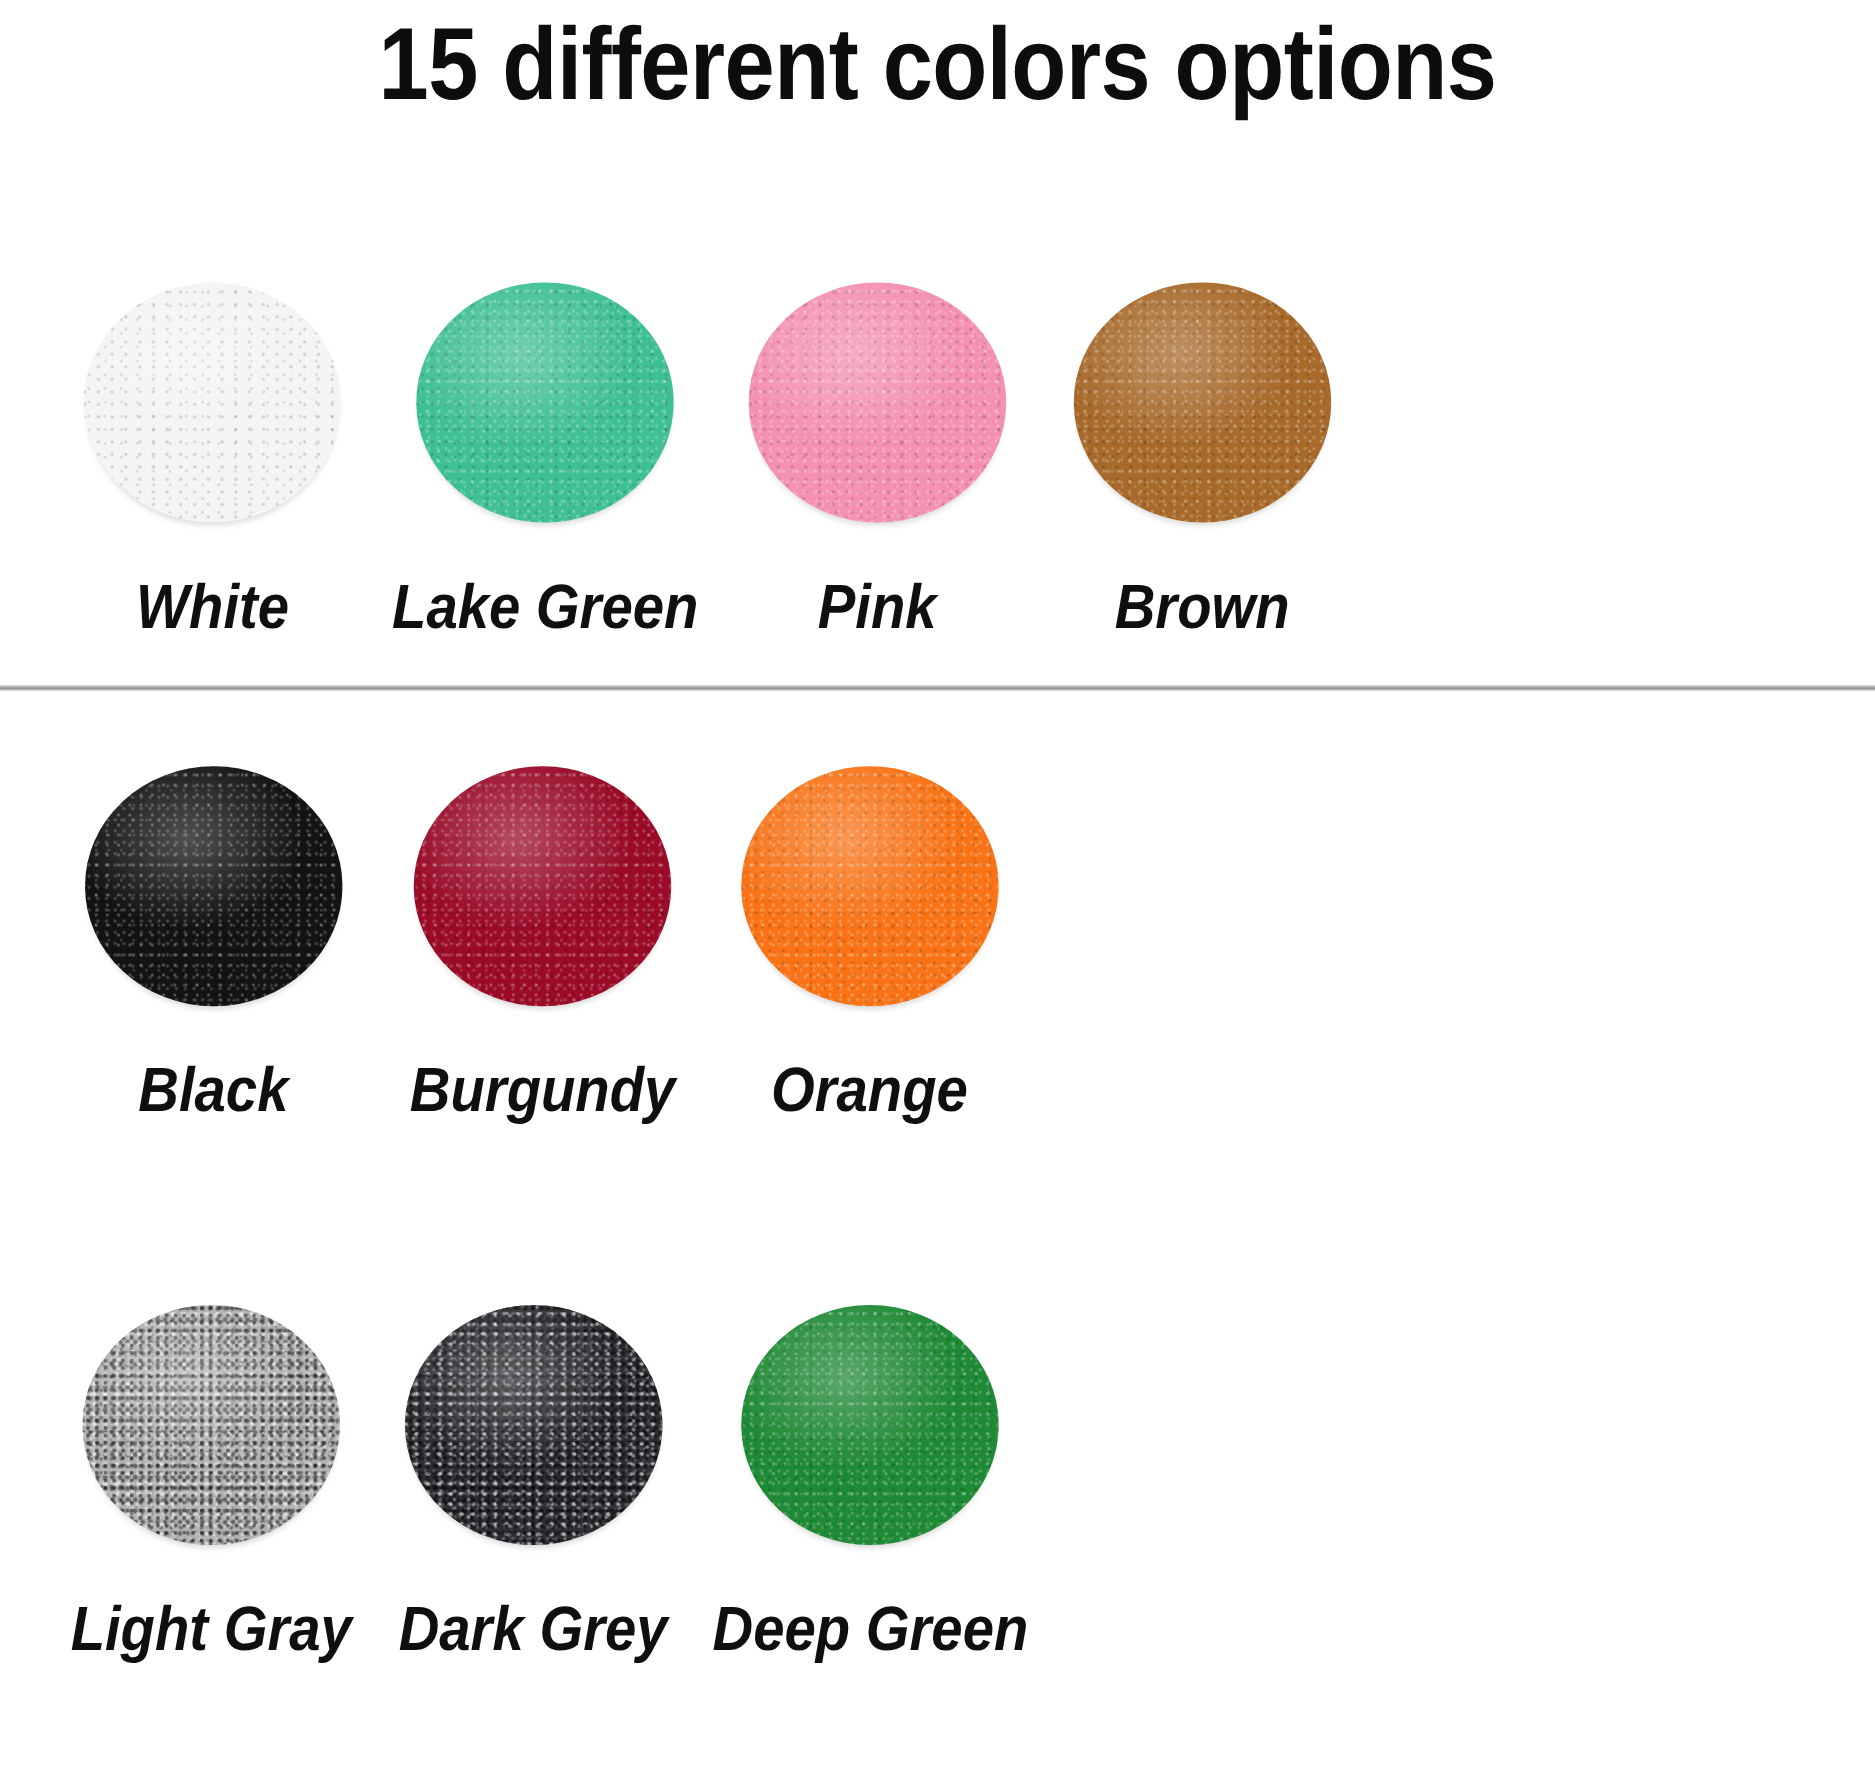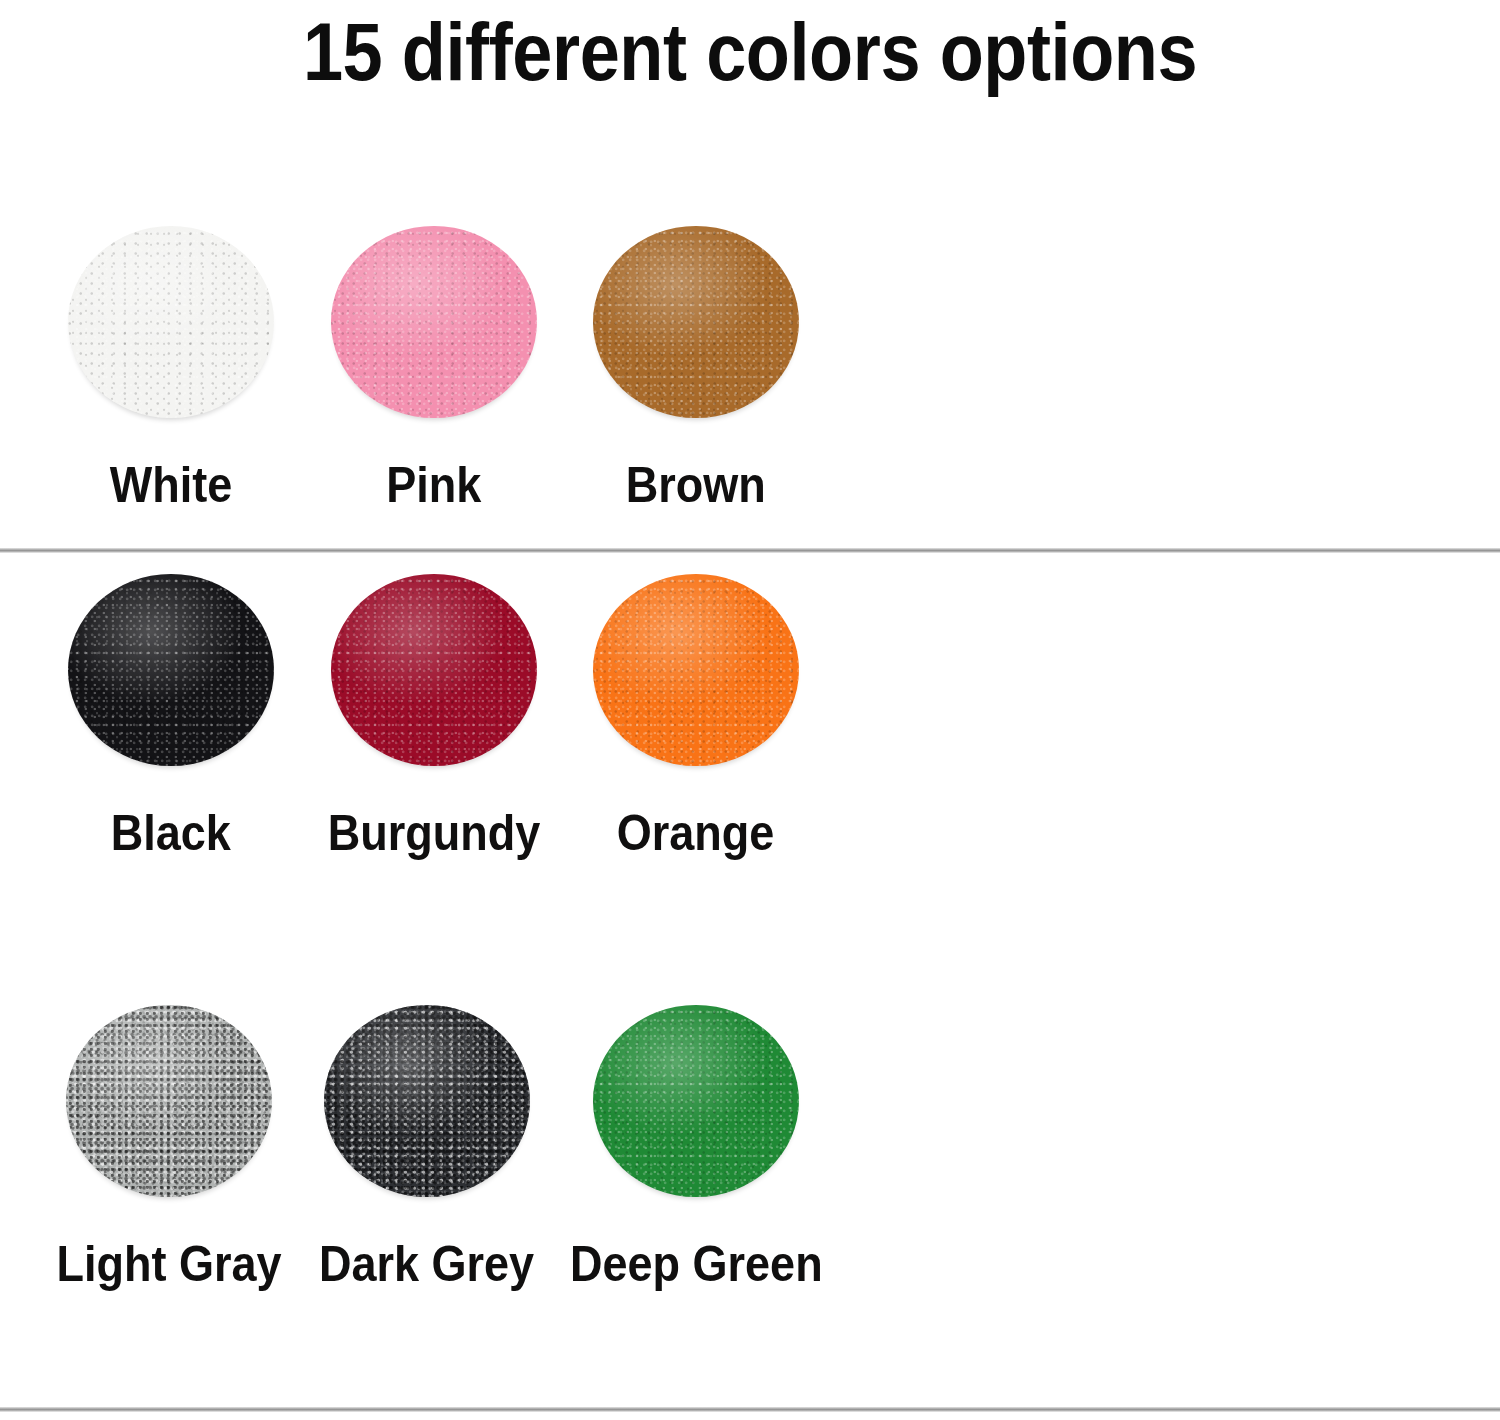--- a/index.html
+++ b/index.html
@@ -41,28 +41,29 @@
     left: 0;
     top: 118px;
     width: 1500px;
   }
 
   .color-row {
     position: relative;
     width: 1500px;
   }
   .color-row.row-1 { height: 432px; }
-  .color-row.row-2 { height: 427px; }
+  .color-row.row-2 { height: 427px; margin-top: 39px; }
   .color-row.row-3 { height: 430px; }
 
   .row-grid {
     display: grid;
     grid-template-columns: repeat(5, 1fr);
     width: 1392px;
     padding: 0 40px;
+    font-style: italic;
   }
 
   .swatch-cell {
     display: flex;
     flex-direction: column;
     align-items: center;
     justify-content: flex-start;
   }
 
   .color-row.row-1 .row-grid { padding-top: 108px; }
@@ -165,20 +166,27 @@
   <section class="color-row row-1">
     <div class="row-grid">
       <div class="swatch-cell">
         <div class="swatch-wrap">
           <div class="swatch-edge" style="background-color: rgb(217, 217, 213); filter: none;"></div>
           <div class="swatch" style="background-color: rgb(244, 244, 242);"></div>
         </div>
         <div class="swatch-label">White</div>
       </div>
 
+      <div class="swatch-cell">
+        <div class="swatch-wrap">
+          <div class="swatch-edge" style="background-color: rgb(42, 154, 114); filter: none;"></div>
+          <div class="swatch" style="background-color: rgb(63, 192, 147);"></div>
+        </div>
+        <div class="swatch-label">Lake Green</div>
+      </div>
 
 
       <div class="swatch-cell">
         <div class="swatch-wrap">
           <div class="swatch-edge" style="background-color: rgb(224, 111, 147); filter: none;"></div>
           <div class="swatch" style="background-color: rgb(244, 144, 176);"></div>
         </div>
         <div class="swatch-label">Pink</div>
       </div>
 

